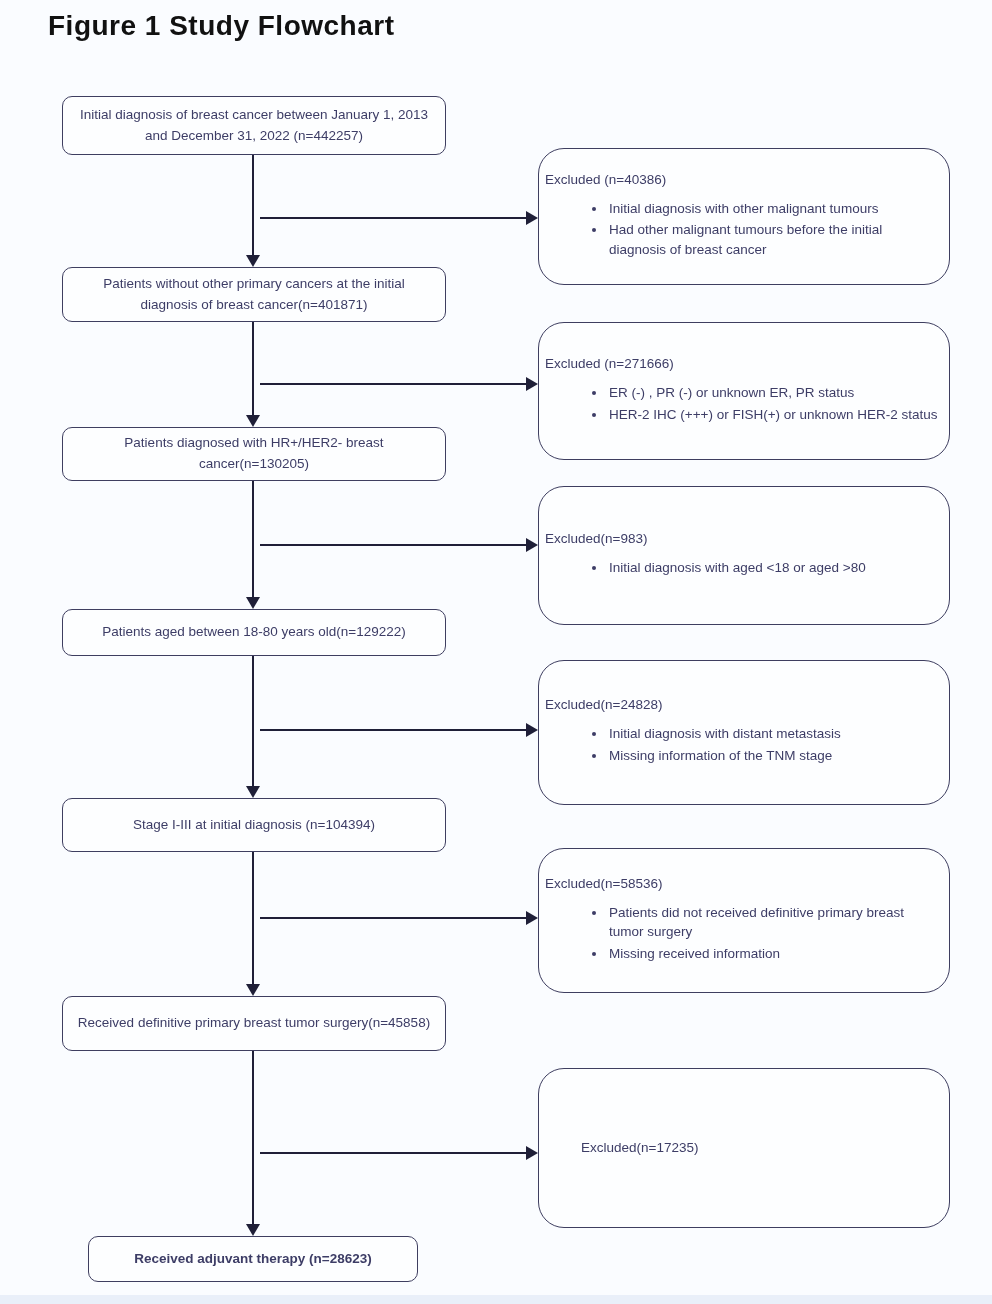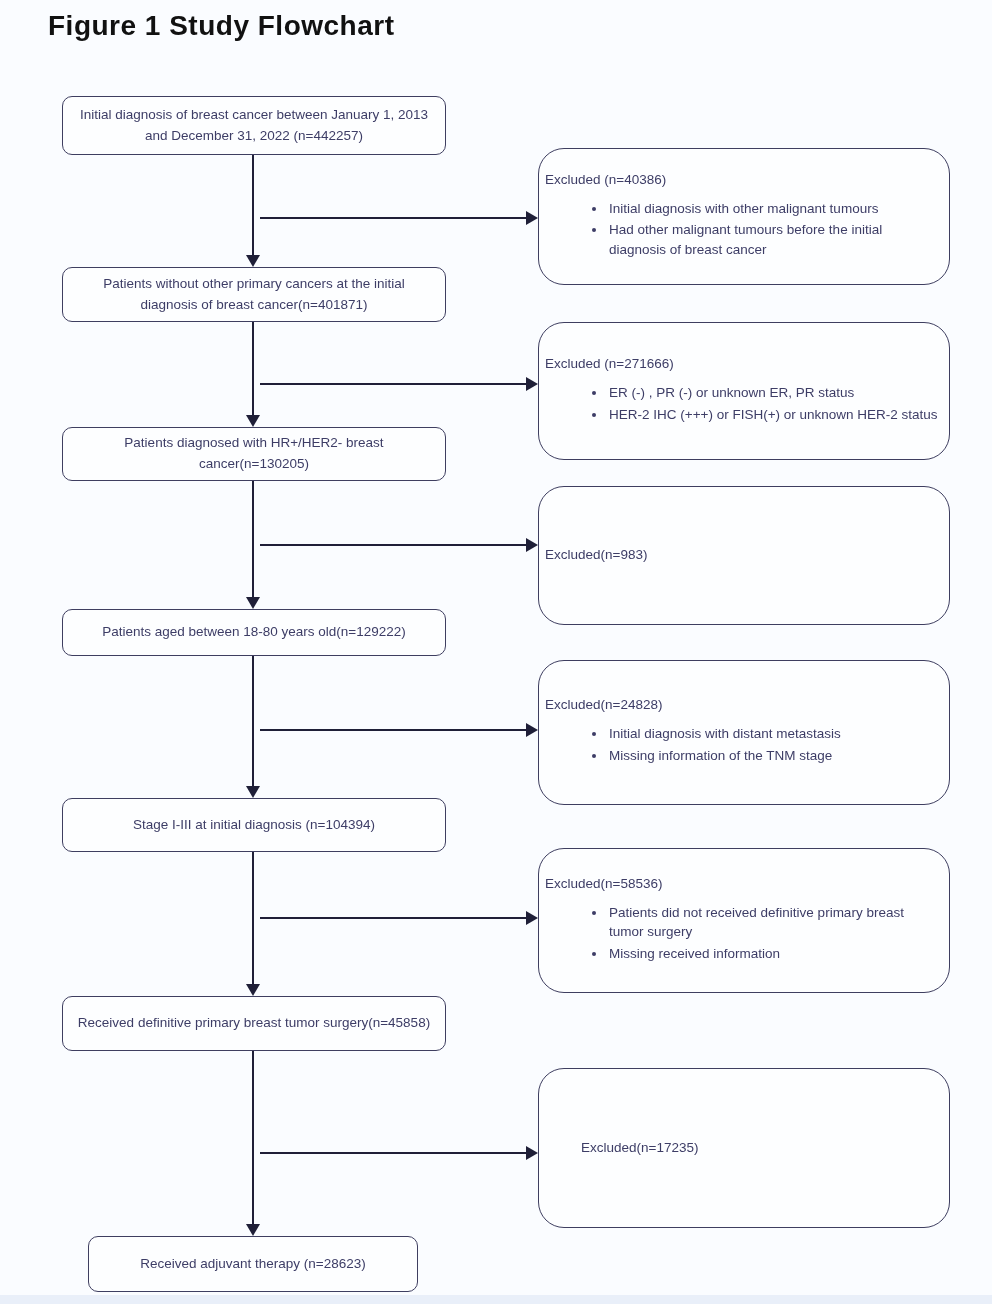--- a/index.html
+++ b/index.html
@@ -83,40 +83,43 @@
   </div>
   <div class="mbox" style="top:609px;height:47px;">
     <span>Patients aged between 18-80 years old(n=129222)</span>
   </div>
   <div class="mbox" style="top:798px;height:54px;">
     <span>Stage I-III at initial diagnosis (n=104394)</span>
   </div>
   <div class="mbox" style="top:996px;height:55px;">
     <span>Received definitive primary breast tumor surgery(n=45858)</span>
   </div>
-  <div class="mbox" style="top:1236px;height:56px;left:88px;width:330px;">
+  <div class="mbox" style="top:1236px;height:46px;left:88px;width:330px;font-weight:bold;">
     <span>Received adjuvant therapy  (n=28623)</span>
   </div>
 
   <div class="ebox" style="top:148px;height:137px;">
     <div class="ehead">Excluded (n=40386)</div>
     <ul>
       <li>Initial diagnosis with other malignant tumours</li>
       <li>Had other malignant tumours before the initial diagnosis of breast cancer</li>
     </ul>
   </div>
   <div class="ebox" style="top:322px;height:138px;">
     <div class="ehead">Excluded (n=271666)</div>
     <ul>
       <li>ER (-) , PR (-) or unknown ER, PR status</li>
       <li>HER-2 IHC (+++) or FISH(+) or unknown HER-2 status</li>
     </ul>
   </div>
   <div class="ebox" style="top:486px;height:139px;">
     <div class="ehead">Excluded(n=983)</div>
+    <ul>
+      <li>Initial diagnosis with aged &lt;18 or aged &gt;80</li>
+    </ul>
   </div>
   <div class="ebox" style="top:660px;height:145px;">
     <div class="ehead">Excluded(n=24828)</div>
     <ul>
       <li>Initial diagnosis with distant metastasis</li>
       <li>Missing information of the TNM stage</li>
     </ul>
   </div>
   <div class="ebox" style="top:848px;height:145px;">
     <div class="ehead">Excluded(n=58536)</div>

